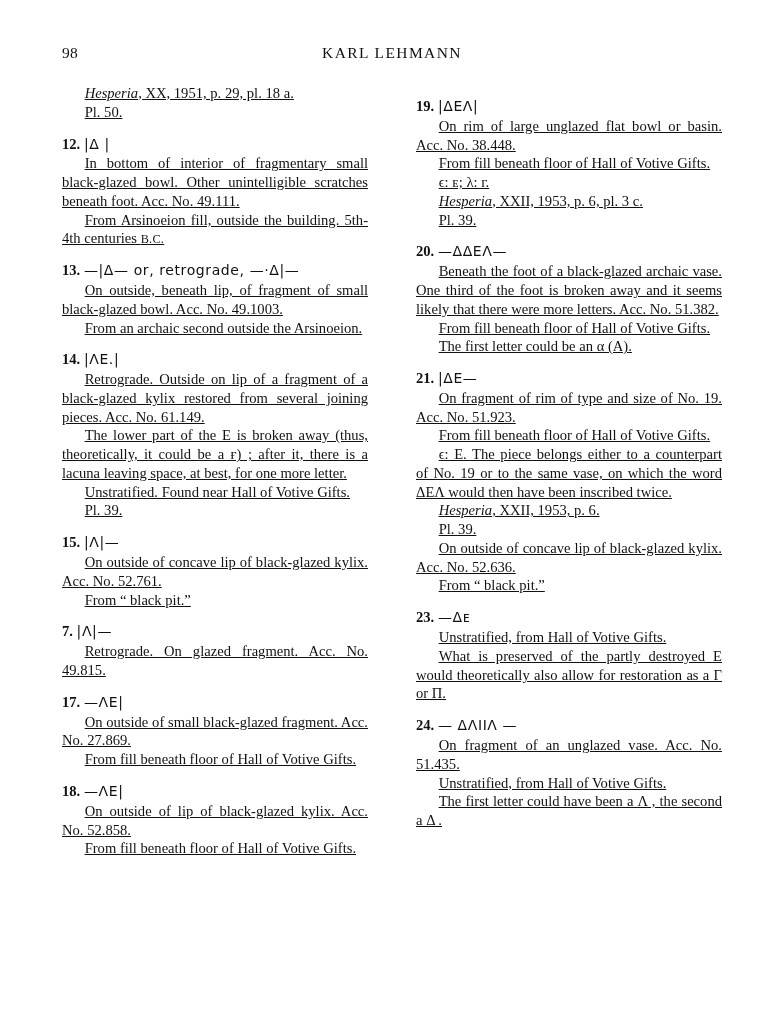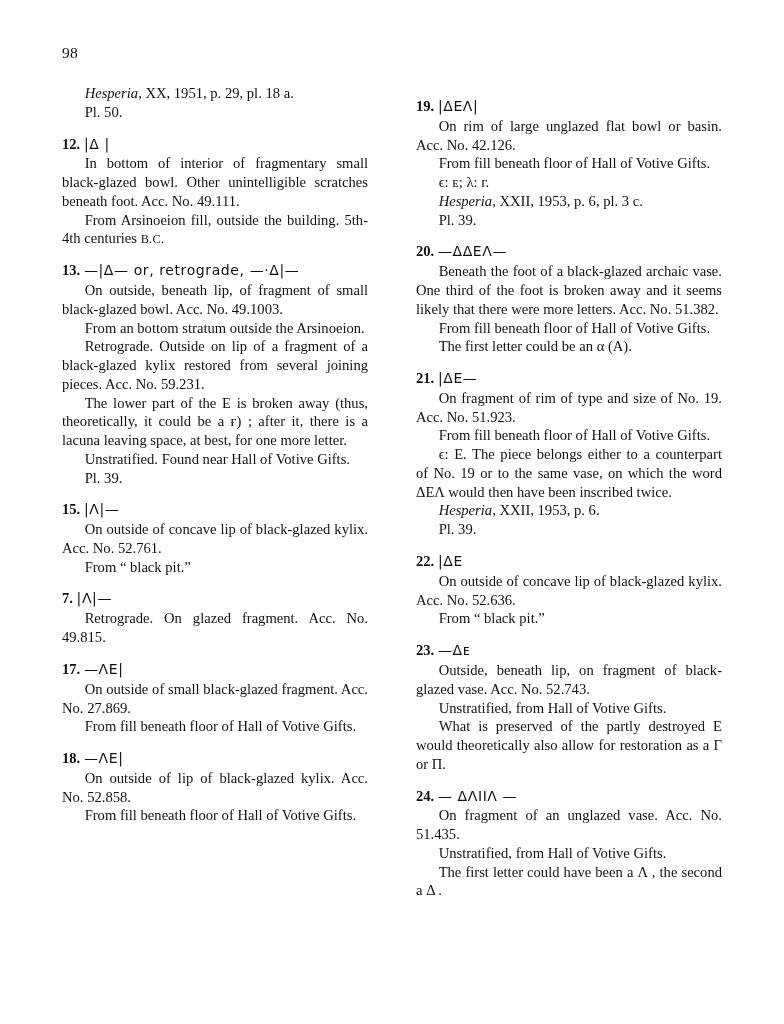--- a/index.html
+++ b/index.html
@@ -72,86 +72,87 @@
     letter-spacing: 0.6px;
   }
   p.t {
     margin: 0;
     font-size: 14.6px;
     line-height: 1.285;
     text-align: justify;
     text-indent: 1.55em;
     -webkit-hyphens: none;
     hyphens: none;
+    text-decoration: underline;
   }
   .ital {
     font-style: italic;
   }
   .sc {
     font-size: 12.2px;
     letter-spacing: 0.3px;
   }
 </style>
 </head>
 <body>
 
 <div class="page">
 
   <div class="header">
     <div class="folio">98</div>
+    <div class="running-title">KARL LEHMANN</div>
   </div>
 
   <div class="columns">
     <div class="col" id="col-left">
         <p class="t"><span class="ital">Hesperia</span>, XX, 1951, p. 29, pl. 18 a.</p>
         <p class="t">Pl. 50.</p>
         <div class="num-line"><span class="num">12.</span> <span class="glyph">|Δ |</span></div>
         <p class="t">In bottom of interior of fragmentary small black-glazed bowl.  Other unintelligible scratches beneath foot.  Acc. No. 49.111.</p>
         <p class="t">From Arsinoeion fill, outside the building.  5th-4th centuries <span class="sc">B.C.</span></p>
         <div class="num-line"><span class="num">13.</span> <span class="glyph">—|Δ— or, retrograde, —·Δ|—</span></div>
         <p class="t">On outside, beneath lip, of fragment of small black-glazed bowl.  Acc. No. 49.1003.</p>
-        <p class="t">From an bottom stratum outside the Arsinoeion.</p>
-        <p class="t">Retrograde.  Outside on lip of a fragment of a black-glazed kylix restored from several joining pieces.  Acc. No. 59.231.</p>
+        <p class="t">From an archaic second outside the Arsinoeion.</p>
+        <div class="num-line"><span class="num">14.</span> <span class="glyph">|ΛE.|</span></div>
+        <p class="t">Retrograde.  Outside on lip of a fragment of a black-glazed kylix restored from several joining pieces.  Acc. No. 61.149.</p>
         <p class="t">The lower part of the E is broken away (thus, theoretically, it could be a ғ) ; after it, there is a lacuna leaving space, at best, for one more letter.</p>
         <p class="t">Unstratified.  Found near Hall of Votive Gifts.</p>
         <p class="t">Pl. 39.</p>
         <div class="num-line"><span class="num">15.</span> <span class="glyph">|Λ|—</span></div>
         <p class="t">On outside of concave lip of black-glazed kylix.  Acc. No. 52.761.</p>
         <p class="t">From “ black pit.”</p>
         <div class="num-line"><span class="num">7.</span> <span class="glyph">|Λ|—</span></div>
         <p class="t">Retrograde.  On glazed fragment.  Acc. No. 49.815.</p>
         <div class="num-line"><span class="num">17.</span> <span class="glyph">—ΛE|</span></div>
         <p class="t">On outside of small black-glazed fragment.  Acc. No. 27.869.</p>
         <p class="t">From fill beneath floor of Hall of Votive Gifts.</p>
         <div class="num-line"><span class="num">18.</span> <span class="glyph">—ΛE|</span></div>
         <p class="t">On outside of lip of black-glazed kylix.  Acc. No. 52.858.</p>
         <p class="t">From fill beneath floor of Hall of Votive Gifts.</p>
       </div>
     <div class="col" id="col-right">
         <div class="num-line"><span class="num">19.</span> <span class="glyph">|ΔEΛ|</span></div>
-        <p class="t">On rim of large unglazed flat bowl or basin.  Acc. No. 42.126.</p>
+        <p class="t">On rim of large unglazed flat bowl or basin.  Acc. No. 38.448.</p>
         <p class="t">From fill beneath floor of Hall of Votive Gifts.</p>
         <p class="t">ϵ: ᴇ; λ: г.</p>
         <p class="t"><span class="ital">Hesperia</span>, XXII, 1953, p. 6, pl. 3 c.</p>
         <p class="t">Pl. 39.</p>
         <div class="num-line"><span class="num">20.</span> <span class="glyph">—ΔΔEΛ—</span></div>
         <p class="t">Beneath the foot of a black-glazed archaic vase.  One third of the foot is broken away and it seems likely that there were more letters.  Acc. No. 51.382.</p>
         <p class="t">From fill beneath floor of Hall of Votive Gifts.</p>
         <p class="t">The first letter could be an α (A).</p>
         <div class="num-line"><span class="num">21.</span> <span class="glyph">|ΔE—</span></div>
         <p class="t">On fragment of rim of type and size of No. 19.  Acc. No. 51.923.</p>
         <p class="t">From fill beneath floor of Hall of Votive Gifts.</p>
         <p class="t">ϵ: E.  The piece belongs either to a counterpart of No. 19 or to the same vase, on which the word ΔEΛ would then have been inscribed twice.</p>
         <p class="t"><span class="ital">Hesperia</span>, XXII, 1953, p. 6.</p>
         <p class="t">Pl. 39.</p>
-        <div class="num-line"><span class="num">22.</span> <span class="glyph">|ΔE</span></div>
         <p class="t">On outside of concave lip of black-glazed kylix.  Acc. No. 52.636.</p>
         <p class="t">From “ black pit.”</p>
         <div class="num-line"><span class="num">23.</span> <span class="glyph">—Δᴇ</span></div>
-        <p class="t">Outside, beneath lip, on fragment of black-glazed vase.  Acc. No. 52.743.</p>
         <p class="t">Unstratified, from Hall of Votive Gifts.</p>
         <p class="t">What is preserved of the partly destroyed E would theoretically also allow for restoration as a Γ or Π.</p>
         <div class="num-line"><span class="num">24.</span> <span class="glyph">— ΔΛIIΛ —</span></div>
         <p class="t">On fragment of an unglazed vase.  Acc. No. 51.435.</p>
         <p class="t">Unstratified, from Hall of Votive Gifts.</p>
         <p class="t">The first letter could have been a Λ , the second a Δ .</p>
       </div>
   </div>
 
 </div>

